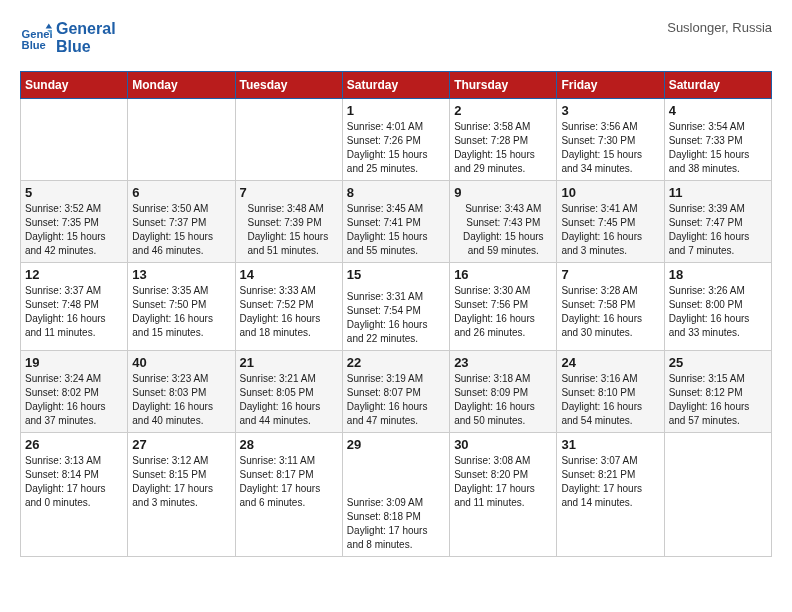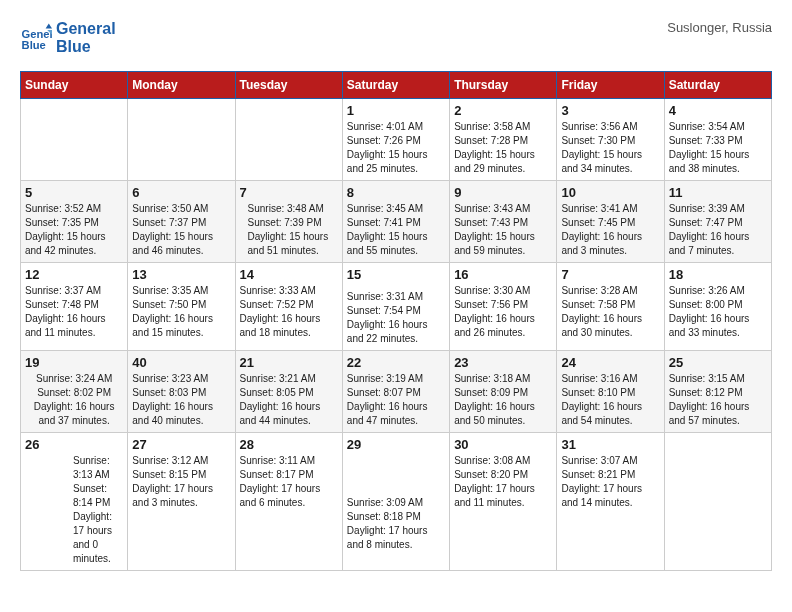--- a/index.html
+++ b/index.html
@@ -168,21 +168,21 @@
         </td>
         <td>
           <div class="day-number">8</div>
           <div class="day-info" style="white-space: pre-line;">Sunrise: 3:45 AM
 Sunset: 7:41 PM
 Daylight: 15 hours
 and 55 minutes.</div>
         </td>
         <td>
           <div class="day-number">9</div>
-          <div class="day-info" style="white-space: pre-line;">Sunrise: 3:43 AM
+          <div class="day-info" style="white-space: pre-line; text-align: center;">Sunrise: 3:43 AM
 Sunset: 7:43 PM
 Daylight: 15 hours
 and 59 minutes.</div>
         </td>
         <td>
           <div class="day-number">10</div>
           <div class="day-info" style="white-space: pre-line;">Sunrise: 3:41 AM
 Sunset: 7:45 PM
 Daylight: 16 hours
 and 3 minutes.</div>
@@ -242,21 +242,21 @@
           <div class="day-number">18</div>
           <div class="day-info" style="white-space: pre-line;">Sunrise: 3:26 AM
 Sunset: 8:00 PM
 Daylight: 16 hours
 and 33 minutes.</div>
         </td>
       </tr>
       <tr>
         <td>
           <div class="day-number">19</div>
-          <div class="day-info" style="white-space: pre-line; text-align: center;">Sunrise: 3:24 AM
+          <div class="day-info" style="white-space: pre-line;">Sunrise: 3:24 AM
 Sunset: 8:02 PM
 Daylight: 16 hours
 and 37 minutes.</div>
         </td>
         <td>
           <div class="day-number">40</div>
           <div class="day-info" style="white-space: pre-line;">Sunrise: 3:23 AM
 Sunset: 8:03 PM
 Daylight: 16 hours
 and 40 minutes.</div>
@@ -293,21 +293,21 @@
           <div class="day-number">25</div>
           <div class="day-info" style="white-space: pre-line;">Sunrise: 3:15 AM
 Sunset: 8:12 PM
 Daylight: 16 hours
 and 57 minutes.</div>
         </td>
       </tr>
       <tr>
         <td>
           <div class="day-number">26</div>
-          <div class="day-info" style="white-space: pre-line; margin-left: 48px;">Sunrise: 3:13 AM
+          <div class="day-info" style="white-space: pre-line;">Sunrise: 3:13 AM
 Sunset: 8:14 PM
 Daylight: 17 hours
 and 0 minutes.</div>
         </td>
         <td>
           <div class="day-number">27</div>
           <div class="day-info" style="white-space: pre-line;">Sunrise: 3:12 AM
 Sunset: 8:15 PM
 Daylight: 17 hours
 and 3 minutes.</div>

